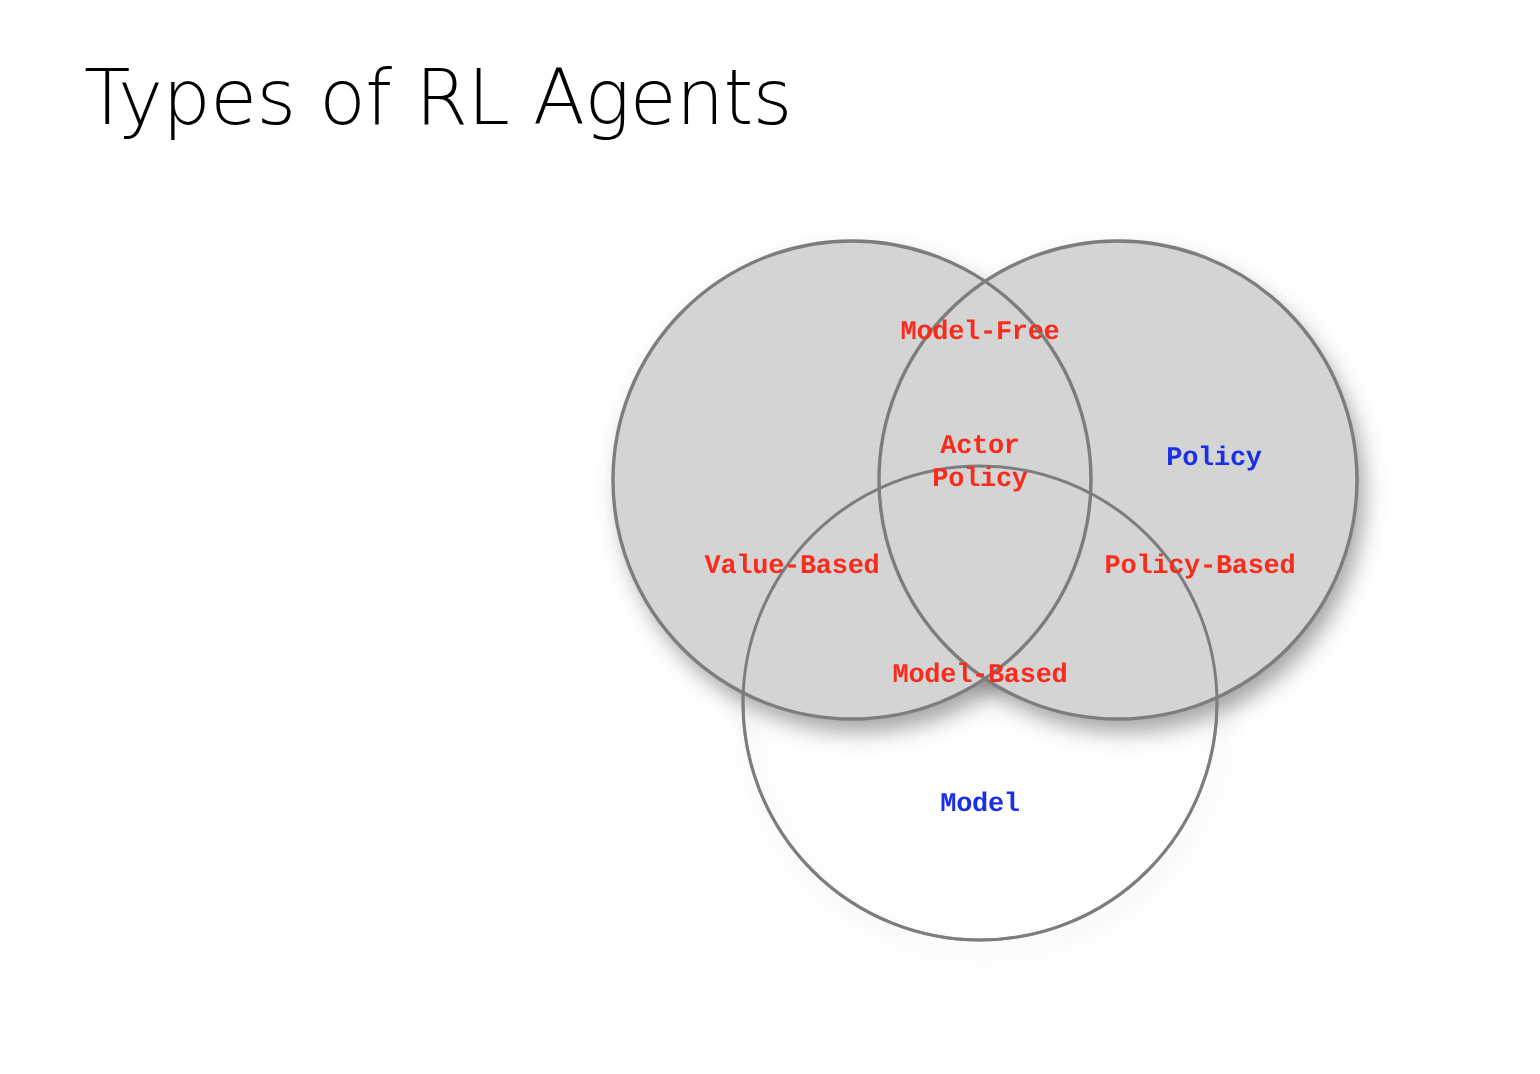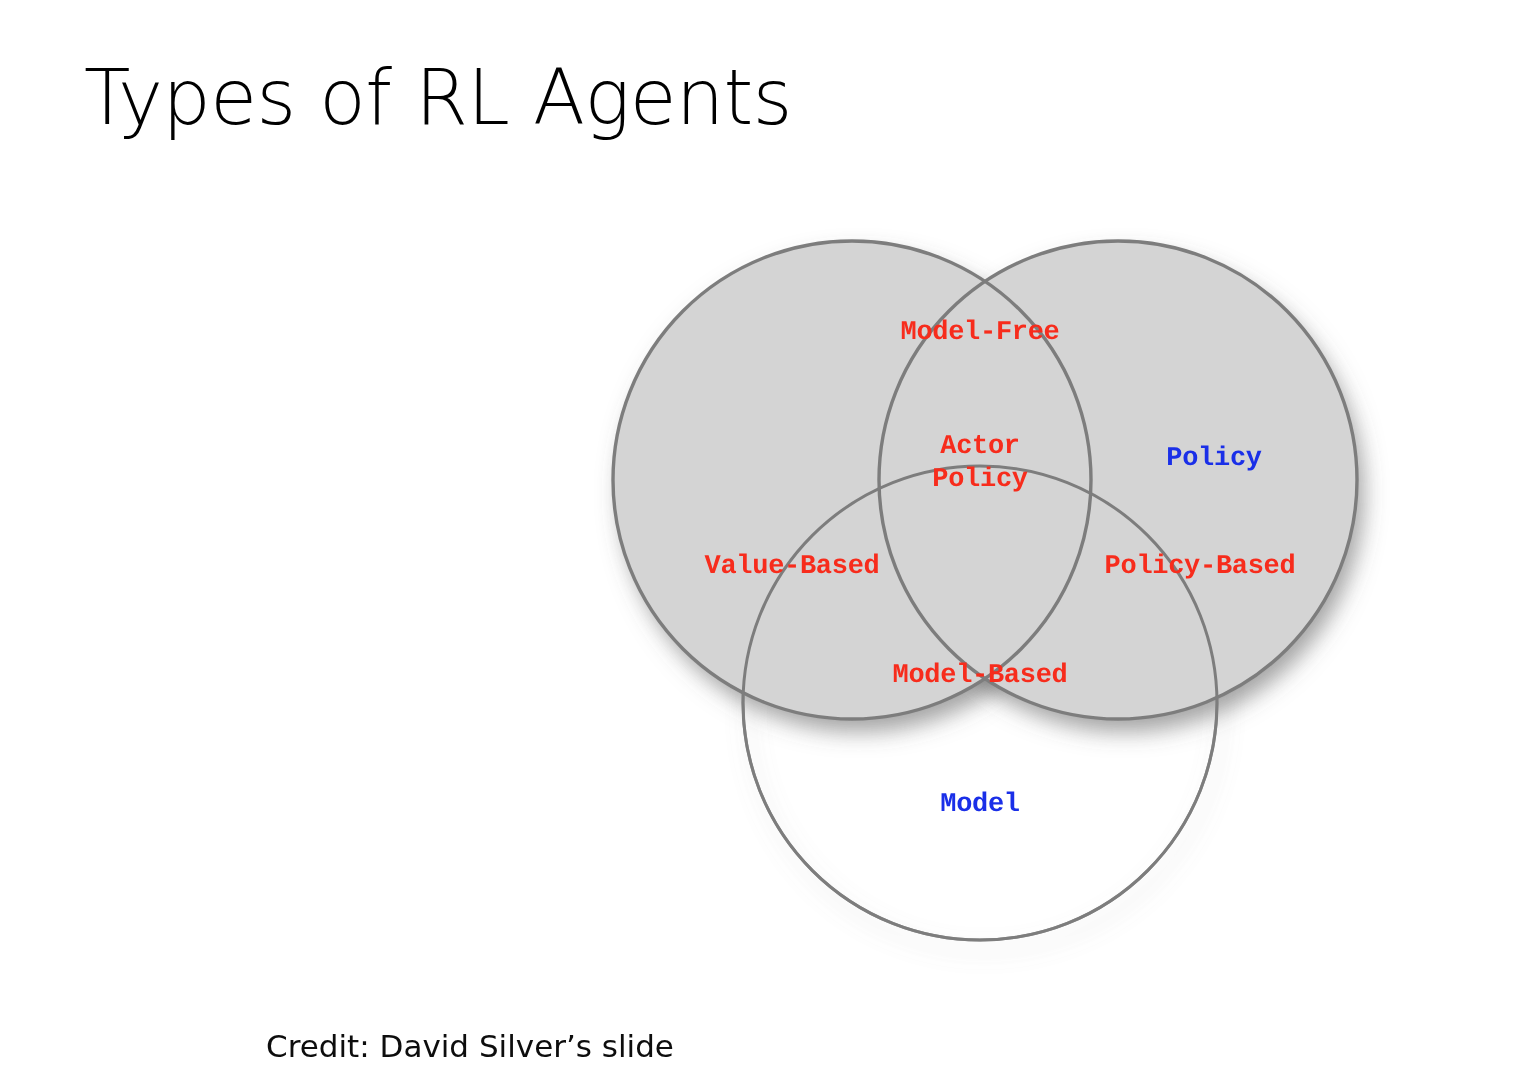--- a/index.html
+++ b/index.html
@@ -151,15 +151,14 @@
       <div>Policy</div>
     </div>
 
     <div class="venn-label red" id="label-value-based">Value-Based</div>
 
     <div class="venn-label red" id="label-policy-based">Policy-Based</div>
 
     <div class="venn-label red" id="label-model-based">Model-Based</div>
   </div>
 
-  <div id="credit-line">Credit: David Silver’s slide</div>
 
 </div>
 
 </body></html>

